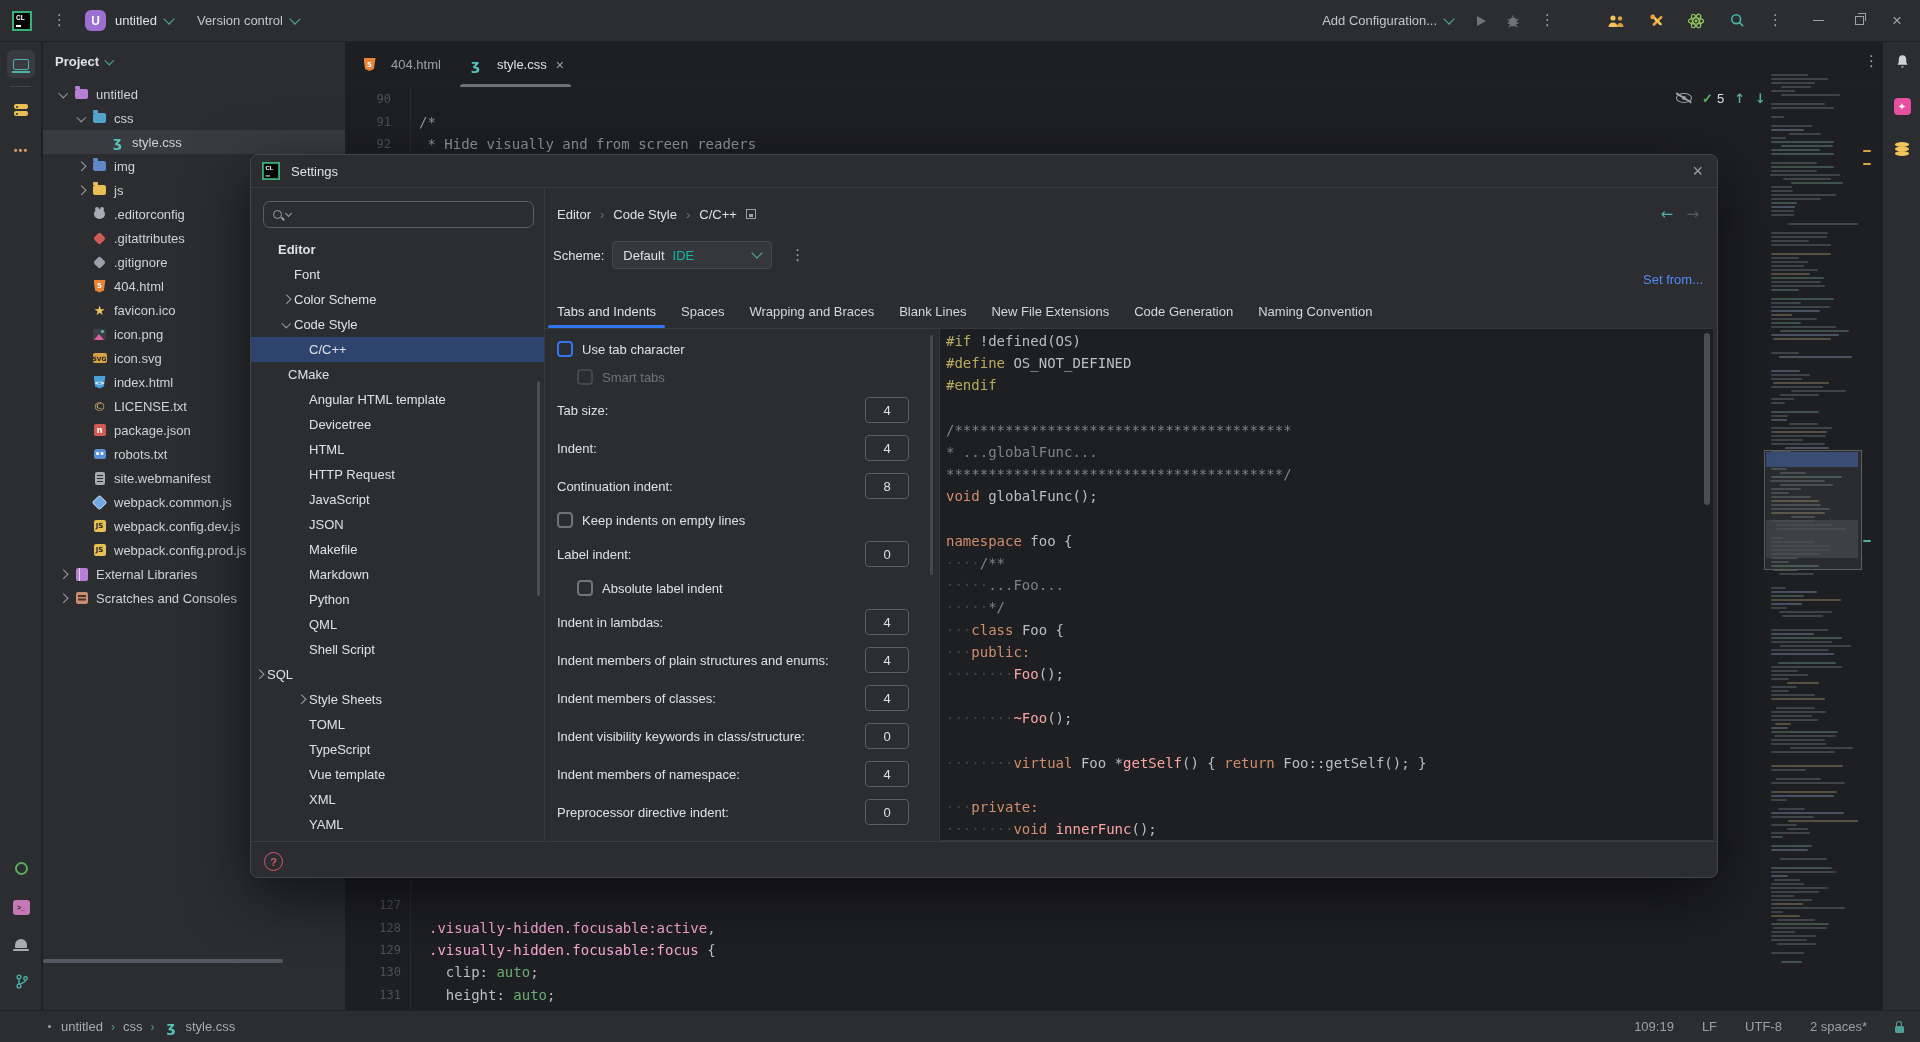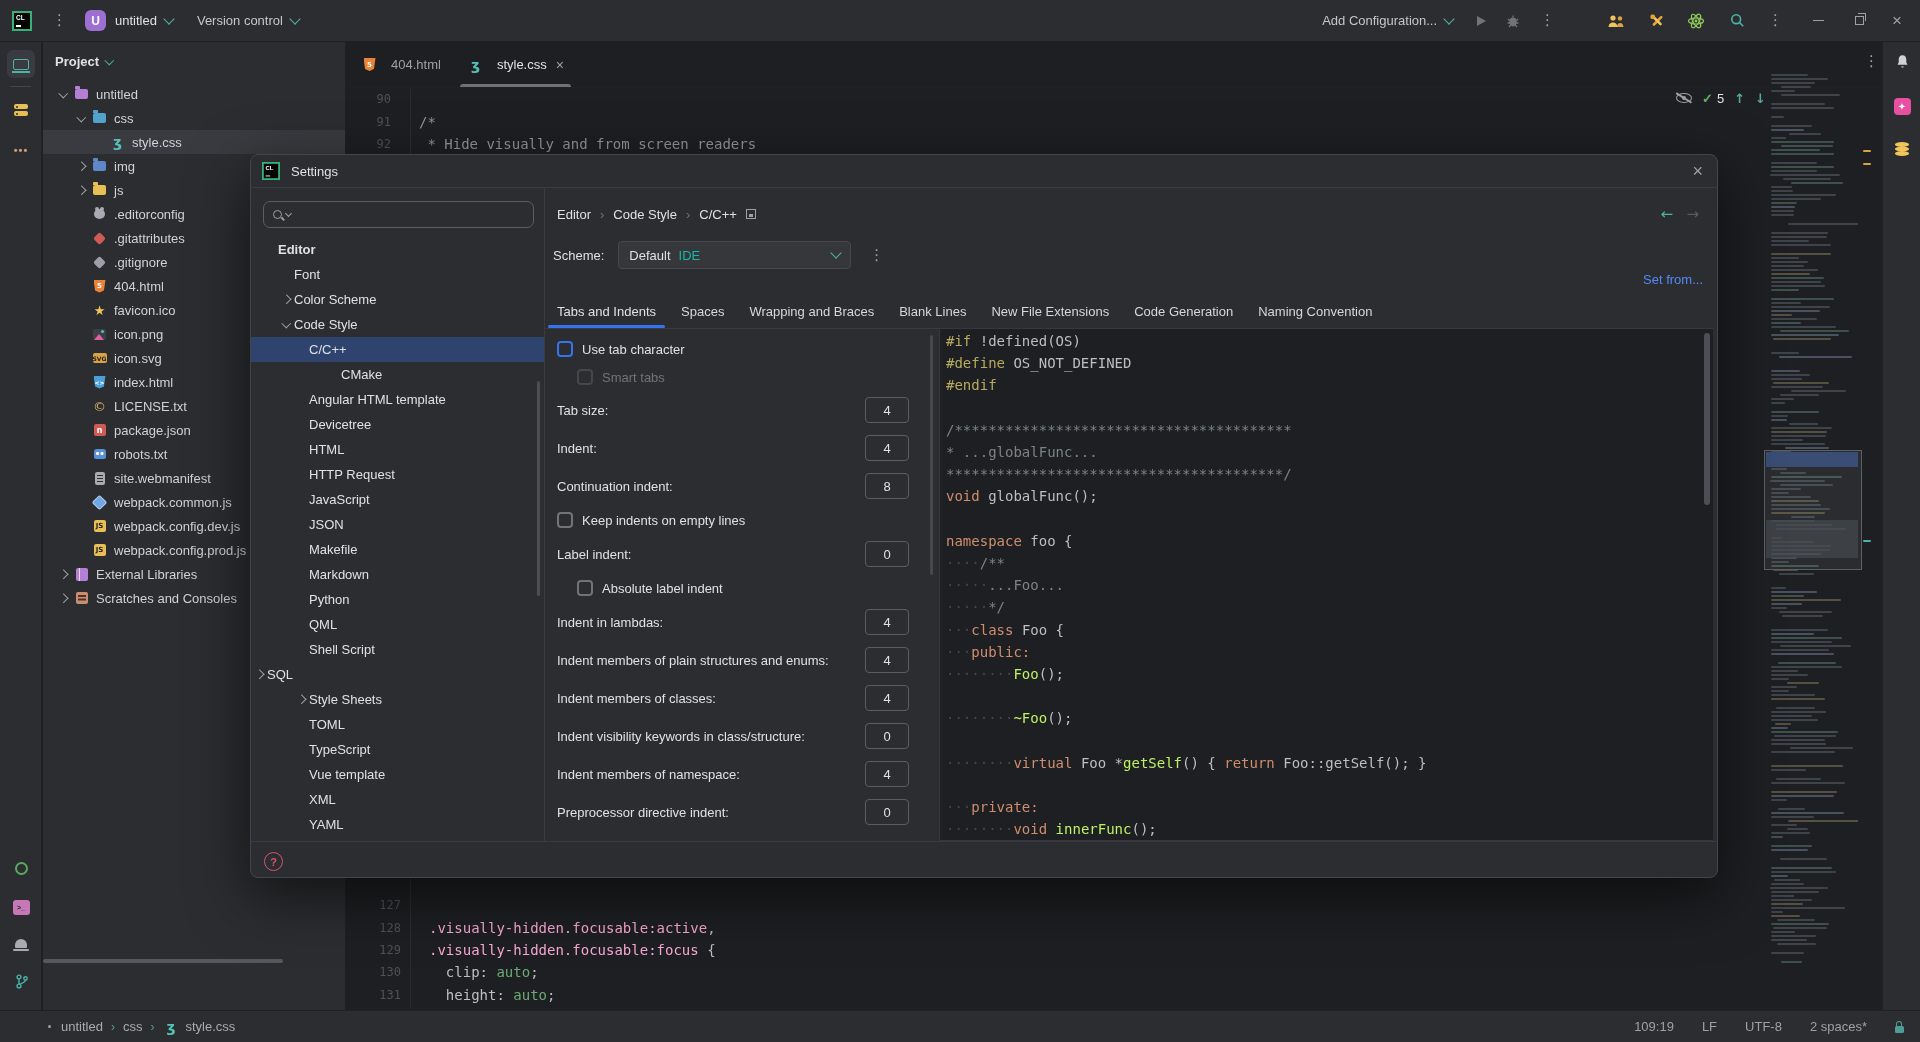--- a/index.html
+++ b/index.html
@@ -105,21 +105,21 @@
   .etab{height:45px;display:flex;align-items:center;gap:7px;padding:0 13px;position:relative;color:#9da0a8}
   .etab.active{color:#dfe1e5}
   .etab.active::after{content:"";position:absolute;left:6px;right:6px;bottom:0;height:3px;border-radius:3px 3px 0 0;background:#6e7277}
   .etab .x{color:#9da0a8;font-size:14px;margin-left:2px}
   .codewrap .eline{display:flex;height:22.4px;align-items:center;font-family:"DejaVu Sans Mono",monospace;font-size:14px}
   .eg{width:55px;text-align:right;color:#4e5157;font-size:12px;flex:none}
   .ec{padding-left:28px;white-space:pre}
   #gutterline{position:absolute;left:410px;top:88px;bottom:33px;width:1px;background:#2a2c30}
   #code-top{position:absolute;left:336px;top:88px;width:1380px}
   #code-bottom{position:absolute;left:346px;top:894px;width:1380px}
-  .tok-k{color:#cf8e6d}.tok-p{color:#b8ab5f}.tok-f{color:#bef264}.tok-t{color:#bcbec4}
+  .tok-k{color:#cf8e6d}.tok-p{color:#b8ab5f}.tok-f{color:#fca5a5}.tok-t{color:#bcbec4}
   .tok-c{color:#7a8580}.tok-w{color:#43454a}.tok-s{color:#f9a8d4}.tok-v{color:#6aab73}.tok-g{color:#8f949e}
 
   #inspect{position:absolute;left:1676px;top:88px;height:20px;display:flex;align-items:center;gap:10px}
   .eyeoff{width:14px;height:8px;border:1.5px solid #9da0a8;border-radius:50%;position:relative}
   .eyeoff::before{content:"";position:absolute;left:50%;top:50%;width:4px;height:4px;margin:-2px 0 0 -2px;border-radius:50%;background:#9da0a8}
   .eyeoff::after{content:"";position:absolute;left:-2px;top:3px;width:18px;height:1.5px;background:#9da0a8;transform:rotate(32deg)}
   .chk{color:#5fad65;font-weight:700;font-size:13px}
   .arr{color:#56a8a1;font-weight:700;font-size:13px;font-family:"DejaVu Sans",sans-serif}
   #editor-kebab{position:absolute;left:1864px;top:54px}
 
@@ -167,21 +167,21 @@
   .snav-row.hdr{font-weight:700}
   .snav-chev{width:16px;display:flex;justify-content:center;flex:none}
   #snav-scroll{position:absolute;left:286px;top:226px;width:3px;height:215px;border-radius:2px;background:#4b4e54}
   #crumbs{position:absolute;left:306px;top:47px;height:24px;display:flex;align-items:center;gap:9px}
   .crumb-sep{color:#6f737a}
   .save-ic{width:10px;height:10px;border:1.2px solid #9da0a8;position:relative;box-sizing:border-box}
   .save-ic::before{content:"";position:absolute;left:2px;right:2px;bottom:1px;height:3px;background:#9da0a8}
   #nav-back{position:absolute;right:44px;top:50px;color:#4db2a8;font-size:15px;font-family:"DejaVu Sans",sans-serif}
   #nav-fwd{position:absolute;right:18px;top:50px;color:#585b60;font-size:15px;font-family:"DejaVu Sans",sans-serif}
   #scheme-row{position:absolute;left:302px;top:86px;height:28px;display:flex;align-items:center}
-  #scheme-combo{margin-left:14px;width:233px;height:28px;background:#35373a;border:1px solid #46484c;border-radius:4px;
+  #scheme-combo{margin-left:8px;width:160px;height:28px;background:#35373a;border:1px solid #46484c;border-radius:4px;
       display:flex;align-items:center;padding:0 10px;box-sizing:border-box}
   #scheme-combo .sfx{color:#14b8a6;margin-left:8px}
   #scheme-combo .chev-d{margin-left:auto}
   #scheme-kebab{margin-left:18px}
   #set-from{position:absolute;right:14px;top:117px;color:#548af7}
   #dtabs{position:absolute;left:306px;top:140px;height:33px;display:flex;gap:25px;align-items:center;color:#d5d7dd}
   .dtab{position:relative;padding:8px 0}
   .dtab.active{color:#dfe1e5}
   .dtab.active::after{content:"";position:absolute;left:-9px;right:-9px;bottom:-1px;height:3px;border-radius:2px;background:#3574f0}
   #form{position:absolute;left:306px;top:180px;width:352px}
@@ -790,21 +790,21 @@
         </div>
         <div class="snav-row" style="padding-left: 27px;">
           <span class="snav-chev">
             <span class="tchev down"></span>
           </span>
           <span>Code Style</span>
         </div>
         <div class="snav-row sel" style="padding-left: 58px;">
           <span>C/C++</span>
         </div>
-        <div class="snav-row" style="padding-left: 90px;">
+        <div class="snav-row" style="padding-left: 37px;">
           <span>CMake</span>
         </div>
         <div class="snav-row" style="padding-left: 58px;">
           <span>Angular HTML template</span>
         </div>
         <div class="snav-row" style="padding-left: 58px;">
           <span>Devicetree</span>
         </div>
         <div class="snav-row" style="padding-left: 58px;">
           <span>HTML</span>

